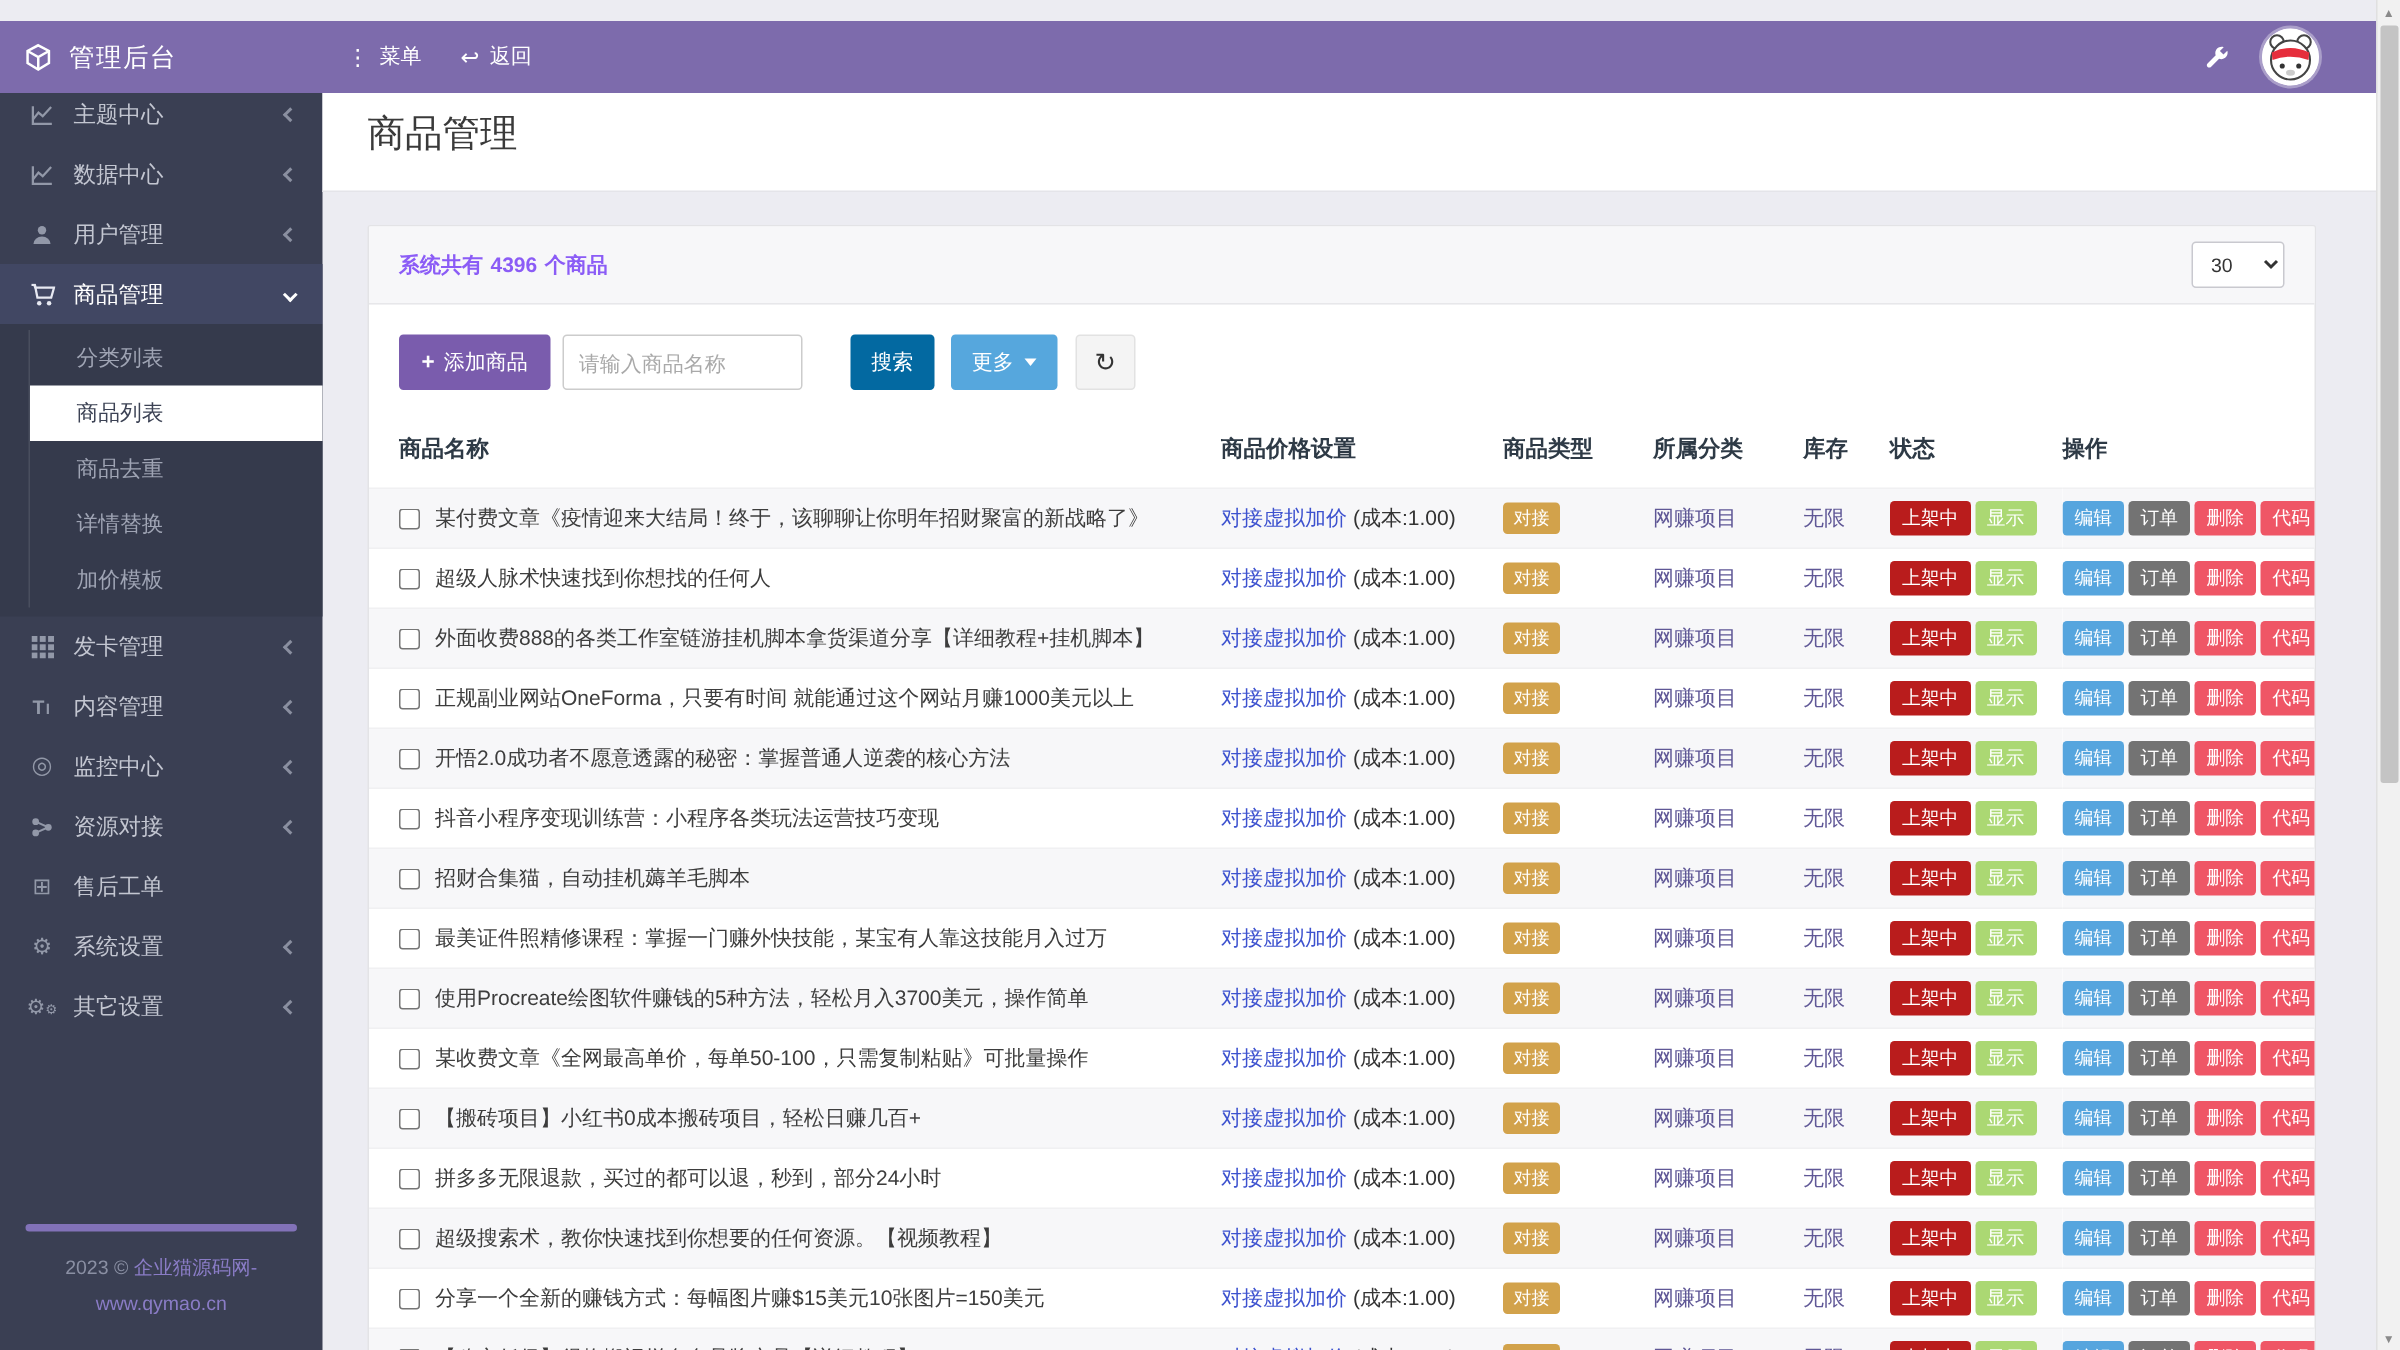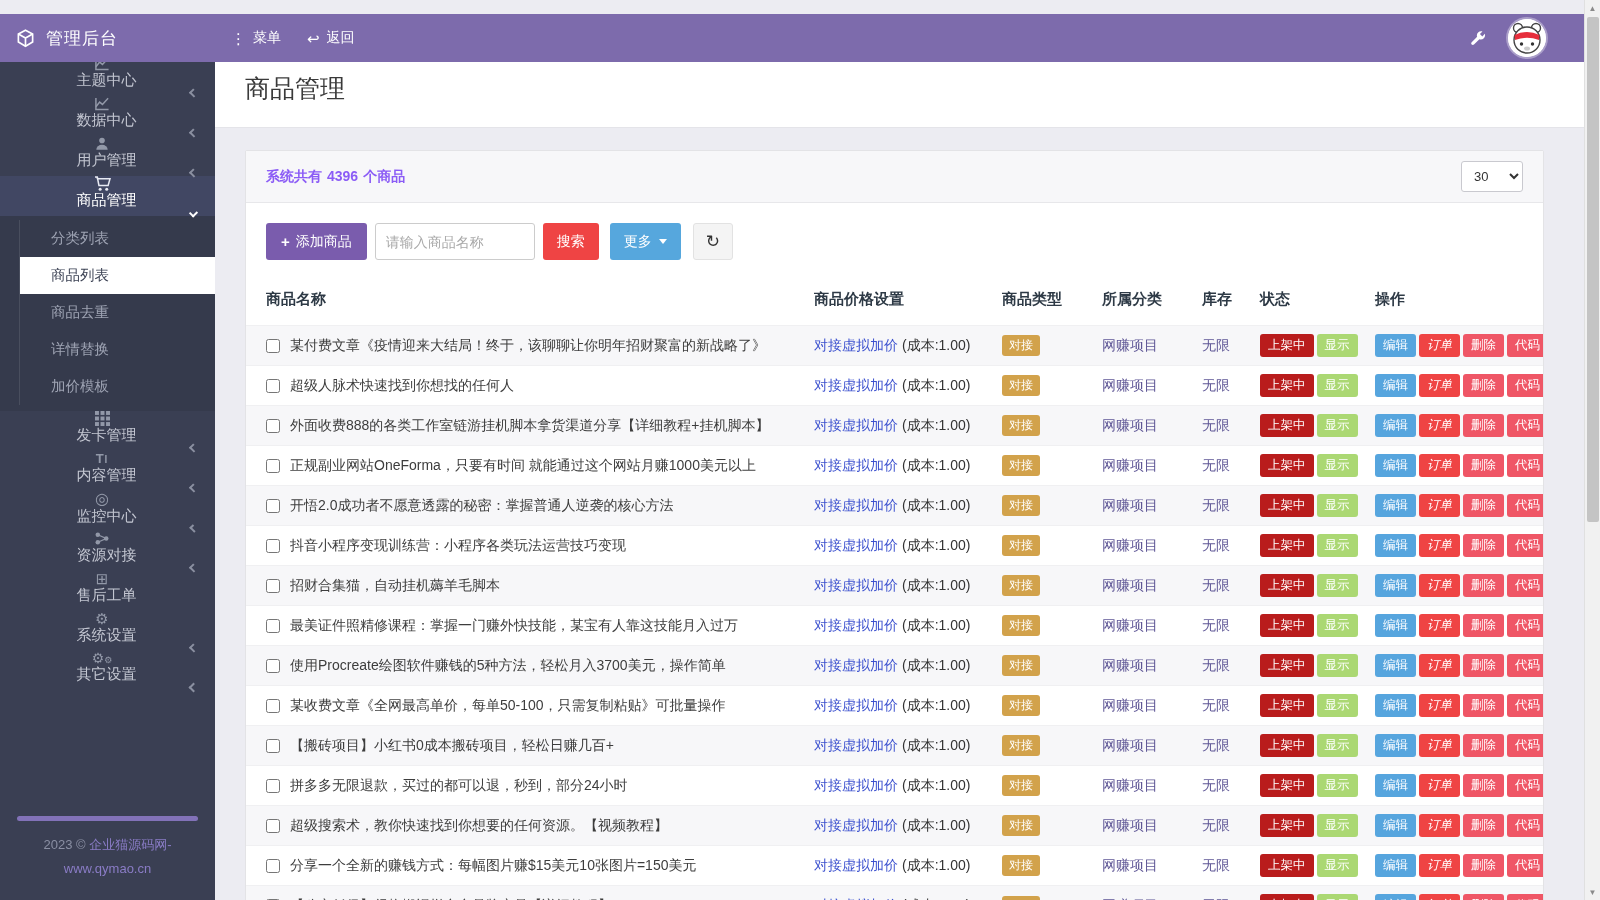--- a/index.html
+++ b/index.html
@@ -16,21 +16,21 @@
   .top-glyph { font-size:15px; line-height:1; }
   .top-right { margin-left:auto; display:flex; align-items:center; gap:22px; padding-right:38px; }
   .avatar { width:38px; height:38px; border-radius:50%; background:#fff; overflow:hidden;
     box-shadow:0 0 0 2px rgba(255,255,255,.35); }
 
   
   .sidebar { position:absolute; top:48px; left:0; width:215px; height:852px;
     background:#3a3f53; color:#b9bdc9; }
   .nav { padding-top:8px; }
   .nav-item { display:flex; align-items:center; height:40px; padding:0 18px 0 16px;
-    font-size:15px; cursor:pointer; color:#c3c6d1;flex-direction:column; }
+    font-size:15px; cursor:pointer; color:#c3c6d1; }
   .nav-item .nav-icon { width:24px; margin-right:9px; color:#9298a8; font-size:15px;
     display:inline-flex; justify-content:center; align-items:center; }
   .nav-item .chev { margin-left:auto; }
   .nav-item.expanded { background:#414763; color:#fff; }
   .nav-item.expanded .nav-icon { color:#e7e9f2; }
   .chev { display:inline-block; width:7px; height:7px;
     border-left:2px solid #8a8fa0; border-bottom:2px solid #8a8fa0; }
   .chev-left  { transform:rotate(45deg); }
   .chev-down  { transform:rotate(-45deg); border-color:#fff; }
   .submenu { background:#353a4c; padding:4px 0 6px 0; }
@@ -60,21 +60,21 @@
   .toolbar { display:flex; align-items:center; padding:20px 20px 16px 20px; gap:8px; }
   .btn { display:inline-flex; align-items:center; justify-content:center; border:none;
     border-radius:3px; color:#fff; font-size:14px; cursor:pointer;
     font-family:"Liberation Sans","DejaVu Sans",sans-serif; }
   .btn-add { background:#7a5cad; height:37px; padding:0 15px; gap:6px; }
   .btn-add .plus { font-size:15px; font-weight:700; }
   .search-input { width:160px; height:37px; border:1px solid #ccc; border-radius:3px;
     padding:0 10px; font-size:14px; color:#333;
     font-family:"Liberation Sans","DejaVu Sans",sans-serif; }
   .search-input::placeholder { color:#a9a9a9; }
-  .btn-search { background:#ef4444; height:37px; padding:0 14px; }
+  .btn-search { background:#0369a1; height:37px; padding:0 14px;margin-left:24px; }
   .btn-more { background:#56a7dd; height:37px; padding:0 14px; gap:7px; margin-left:3px; }
   .caret { width:0; height:0; border-left:4px solid transparent; border-right:4px solid transparent;
     border-top:5px solid #fff; }
   .btn-refresh { background:#f4f4f4; border:1px solid #e2e2e2; color:#333; height:37px;
     width:40px; font-size:17px; margin-left:4px; }
 
   
   table { width:100%; border-collapse:collapse; table-layout:fixed; }
   thead th { text-align:left; font-size:15px; color:#2e3a46; font-weight:700;
     padding:14px 0 16px 0; }
@@ -89,21 +89,21 @@
   .price-cost { color:#333; margin-left:4px; }
   .badge { display:inline-block; background:#d2a24b; color:#fff; font-size:12px;
     border-radius:3px; padding:3px 7px; line-height:1.2; }
   .cat-link { color:#5f5796; cursor:pointer; }
   .stock-text { color:#5f5796;margin-top:48px; }
   .pill { display:inline-block; color:#fff; font-size:12.5px; border-radius:3px;
     padding:4px 8px; line-height:1.2; margin-right:3px; cursor:pointer; }
   .pill-on { background:#b91c1c; }
   .pill-show { background:#abd873; }
   .pill-edit { background:#56a5de; }
-  .pill-order { background:#ef4444;font-style:italic; }
+  .pill-order { background:#737373; }
   .pill-del, .pill-code { background:#ef5666; }
 
   
   .scrollbar { position:absolute; top:0; right:0; width:16px; height:900px;
     background:#f1f1f1; border-left:1px solid #e0e0e0; z-index:20; }
   .sb-arrow { height:16px; display:flex; align-items:center; justify-content:center;
     color:#8a8a8a; font-size:8px; }
   .sb-arrow.bottom { position:absolute; bottom:0; width:100%; }
   .sb-thumb { position:absolute; top:17px; left:2px; width:12px; height:505px;
     background:#c4c4c4; border-radius:2px; }

